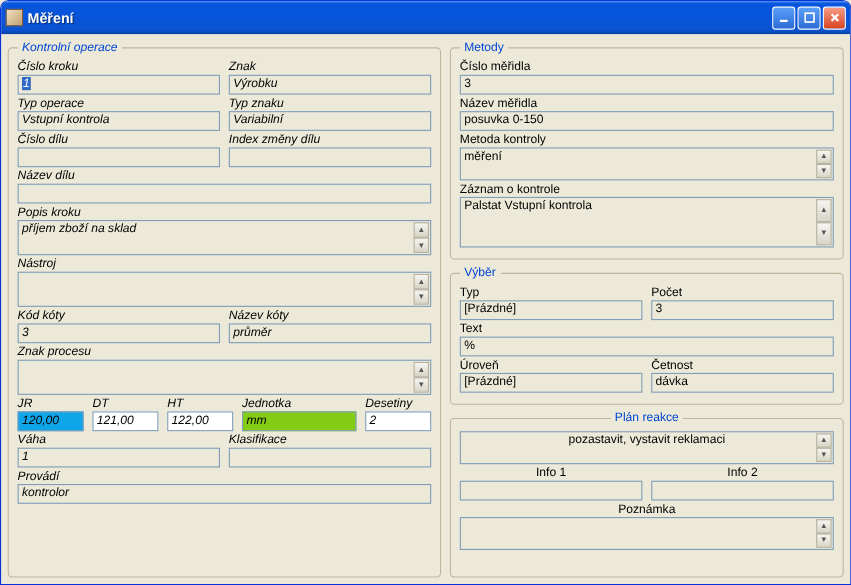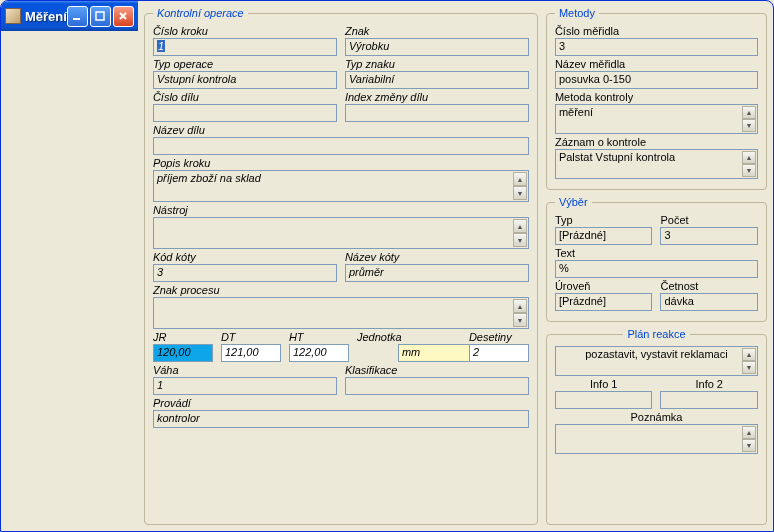--- a/index.html
+++ b/index.html
@@ -9,21 +9,21 @@
     font-size: 11px;
     background: #ece9d8;
   }
   .window {
     width: 774px;
     height: 532px;
     background: #ece9d8;
     border: 1px solid #0831d9;
     box-sizing: border-box;
     display: flex;
-    flex-direction: row;
+    flex-direction: column;
     border-radius: 8px 8px 0 0;
     overflow: hidden;
   }
   .titlebar {
     height: 30px;
     background: linear-gradient(to bottom, #3f8cf3 0%, #0855dd 8%, #0855dd 40%, #0b53cf 88%, #0842a8 100%);
     display: flex;
     align-items: center;
     padding: 0 4px;
     color: white;
@@ -291,21 +291,21 @@
           <div class="fld fixed-60">
             <span class="label">DT</span>
             <div class="textbox" style="background:#fff;">121,00</div>
           </div>
           <div class="fld fixed-60">
             <span class="label">HT</span>
             <div class="textbox" style="background:#fff;">122,00</div>
           </div>
           <div class="fld">
             <span class="label">Jednotka</span>
-            <div class="textbox" style="background:#fef9c3;margin-left:41px;">mm</div>
+            <div class="textbox" style="background:#84cc16;">mm</div>
           </div>
           <div class="fld fixed-60">
             <span class="label">Desetiny</span>
             <div class="textbox" style="background:#fff;">2</div>
           </div>
         </div>
 
         <div class="row">
           <div class="fld w-half">
             <span class="label">Váha</span>
@@ -355,21 +355,21 @@
                   <div class="sb">▲</div>
                   <div class="sb">▼</div>
                 </div>
           </div>
         </div>
           </div>
 
         <div class="row">
             <div class="fld">
           <span class="label">Záznam o kontrole</span>
-          <div class="multiline spin" style="height:30px;">
+          <div class="multiline spin" style="height:46px;">
             <span>Palstat Vstupní kontrola</span>
             <div class="spinbtns">
                   <div class="sb">▲</div>
                   <div class="sb">▼</div>
                 </div>
           </div>
         </div>
           </div>
       </fieldset>
 

